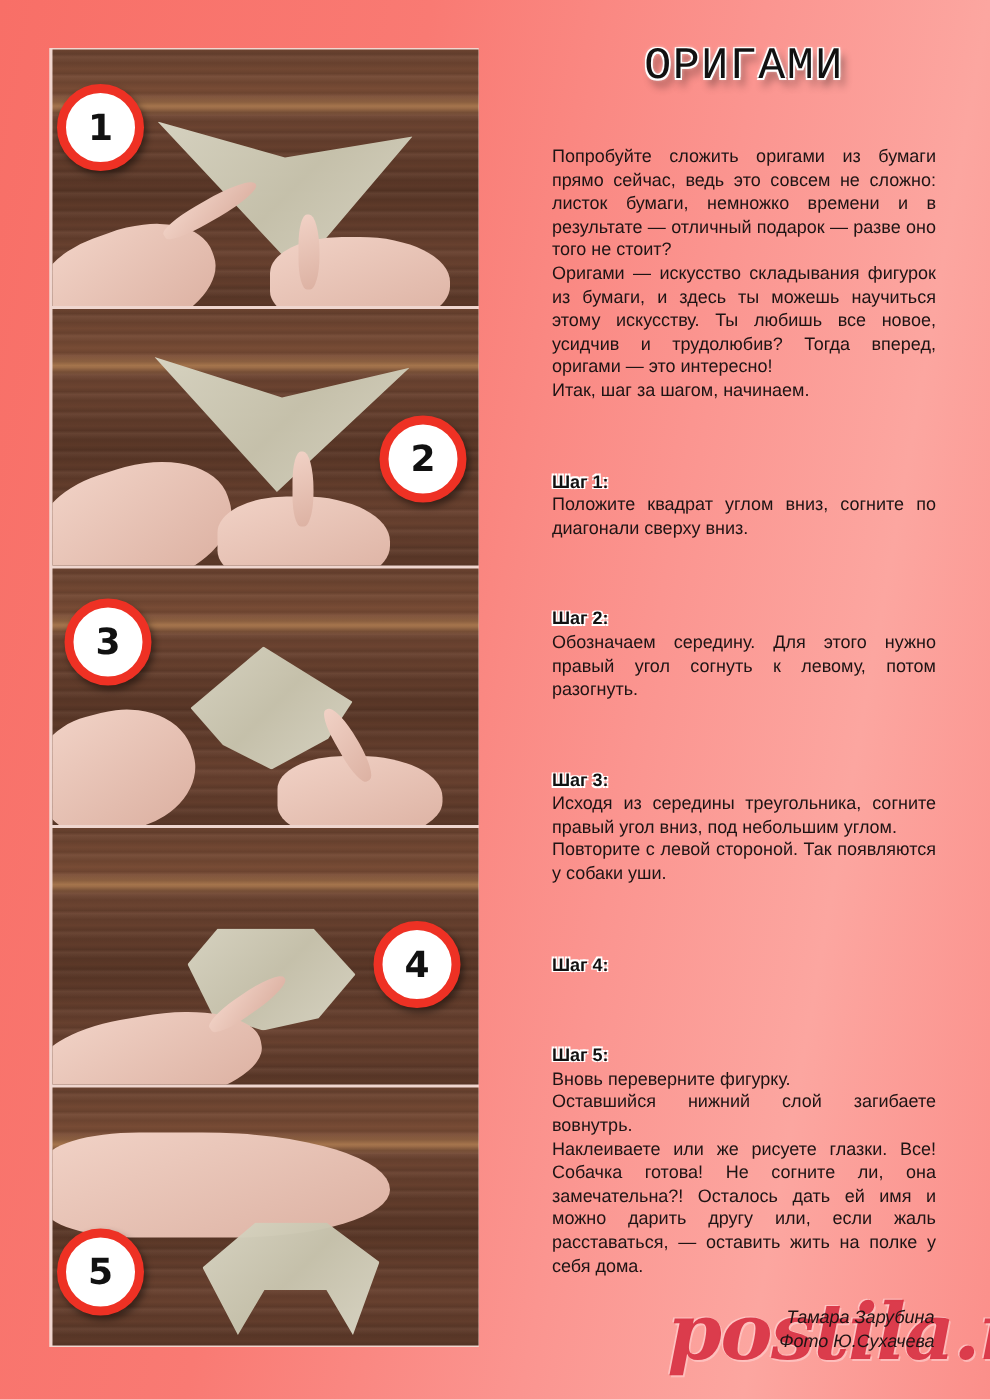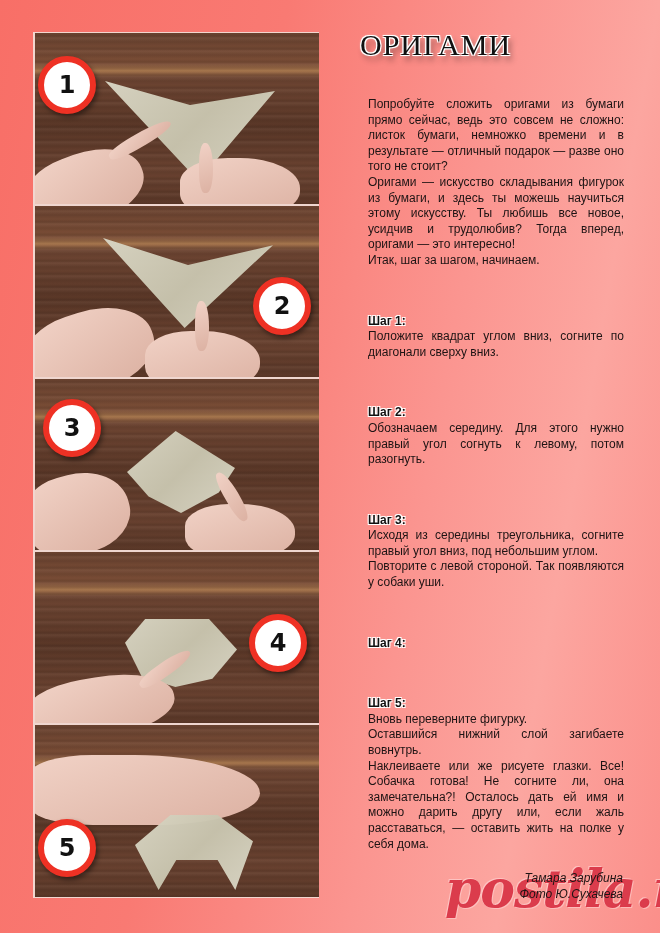--- a/index.html
+++ b/index.html
@@ -28,22 +28,22 @@
     border-radius: 40% 50% 45% 40%;
   }
   .badge {
     position: absolute; width: 46px; height: 46px; border-radius: 50%;
     background: #fff; border: 6px solid #ee3124;
     box-shadow: 2px 3px 5px rgba(0,0,0,0.45);
     display: flex; align-items: center; justify-content: center;
     font-family: "DejaVu Sans", sans-serif; font-weight: bold; font-size: 24px; color: #111;
   }
   .title {
-    position: absolute; left: 360px; top: 28px; width: 200px; text-align: left;
-    font-family: Liberation Serif, serif; font-size: 30px; letter-spacing: 1px; color: #111;
+    position: absolute; left: 396px; top: 28px; width: 200px; text-align: center;
+    font-family: Liberation Mono, monospace; font-size: 30px; letter-spacing: 1px; color: #111;
     text-shadow: -1px -1px 0 #fff, 1px -1px 0 #fff, -1px 1px 0 #fff, 1px 1px 0 #fff,
                  0 0 3px #fff, 3px 5px 6px rgba(0,0,0,0.45);
   }
   .article {
     position: absolute; left: 368px; top: 97px; width: 256px;
     font-size: 12px; line-height: 15.6px; color: #1e1414; text-align: justify;
   }
   .article p { margin: 0; }
   .step { margin-top: 16px; }
   .step-label {

